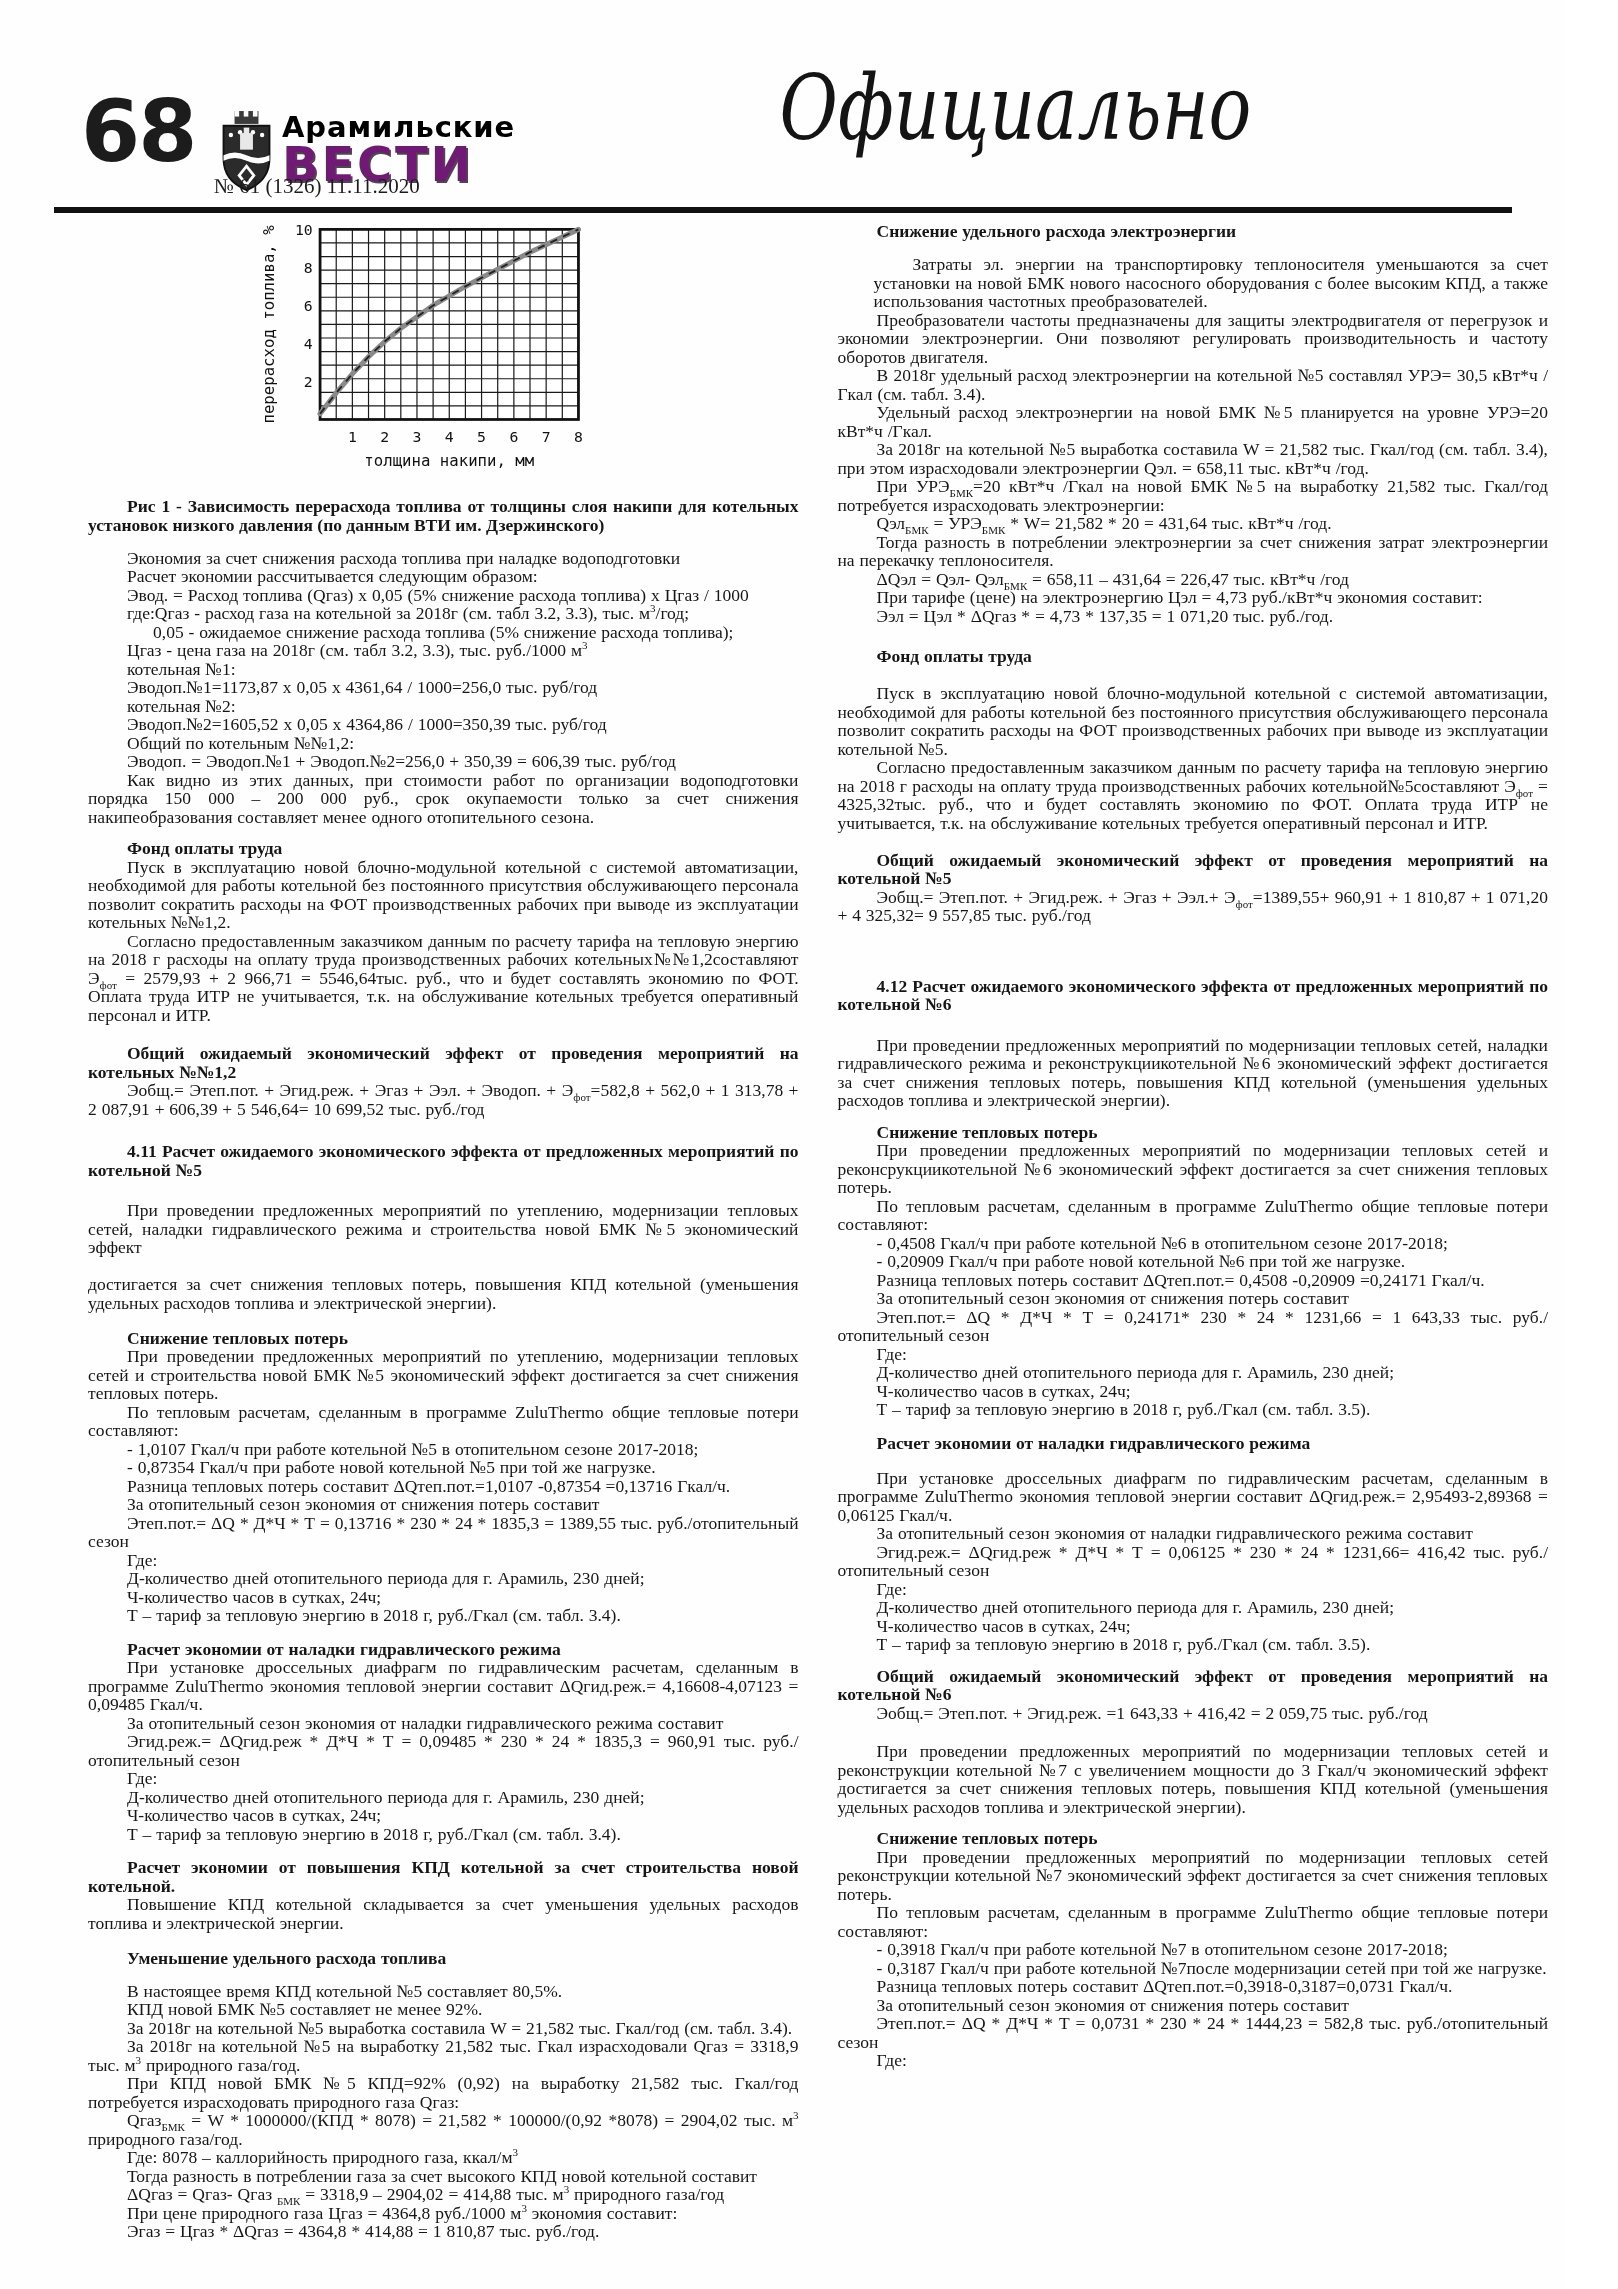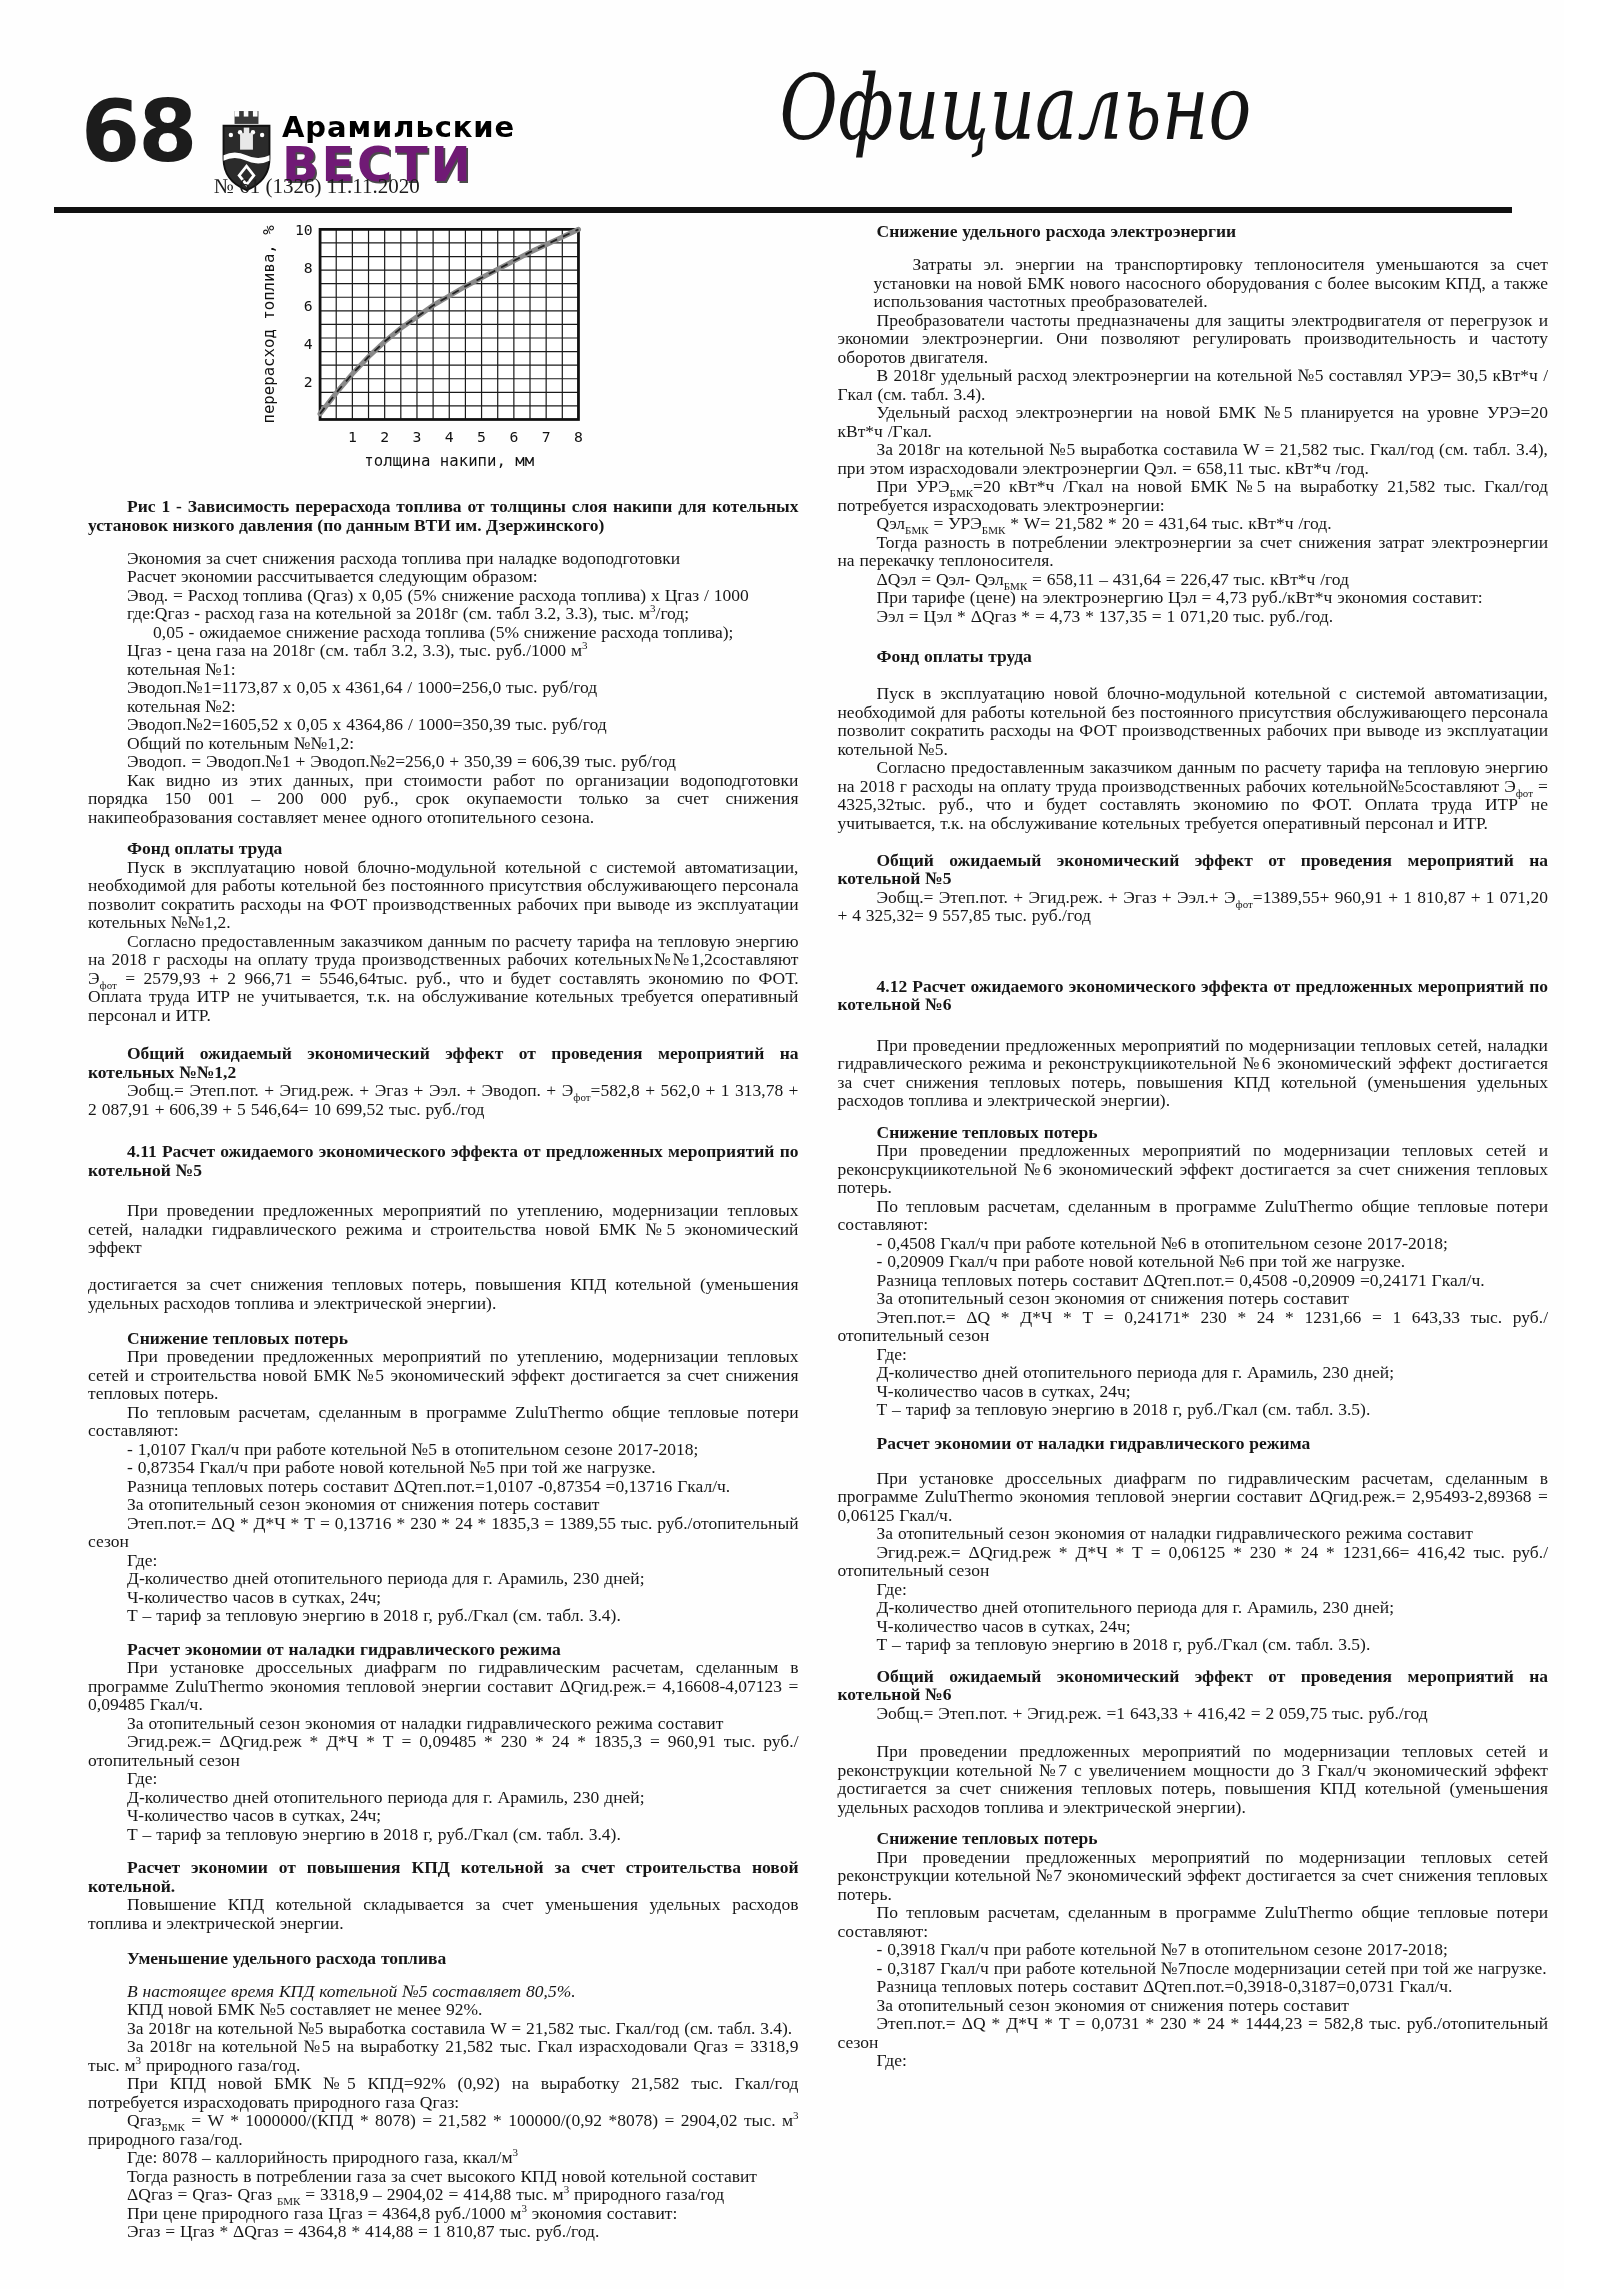--- a/index.html
+++ b/index.html
@@ -132,21 +132,21 @@
           <p class="para">Эвод. = Расход топлива (Qгаз) х 0,05 (5% снижение расхода топлива) х Цгаз / 1000</p>
           <p class="para">где:Qгаз - расход газа на котельной за 2018г (см. табл 3.2, 3.3), тыс. м<sup>3</sup>/год;</p>
           <p class="para ind2">0,05 - ожидаемое снижение расхода топлива (5% снижение расхода топлива);</p>
           <p class="para">Цгаз - цена газа на 2018г (см. табл 3.2, 3.3), тыс. руб./1000 м<sup>3</sup></p>
           <p class="para">котельная №1:</p>
           <p class="para">Эводоп.№1=1173,87 х 0,05 х 4361,64 / 1000=256,0 тыс. руб/год</p>
           <p class="para">котельная №2:</p>
           <p class="para">Эводоп.№2=1605,52 х 0,05 х 4364,86 / 1000=350,39 тыс. руб/год</p>
           <p class="para">Общий по котельным №№1,2:</p>
           <p class="para">Эводоп. = Эводоп.№1 + Эводоп.№2=256,0 + 350,39 = 606,39 тыс. руб/год</p>
-          <p class="para">Как видно из этих данных, при стоимости работ по организации водоподготовки порядка 150 001 – 200 000 руб., срок окупаемости только за счет снижения накипеобразования составляет менее одного отопительного сезона.</p>
+          <p class="para">Как видно из этих данных, при стоимости работ по организации водоподготовки порядка 150 000 – 200 000 руб., срок окупаемости только за счет снижения накипеобразования составляет менее одного отопительного сезона.</p>
           <p class="heading" style="margin-top: 13px;">Фонд оплаты труда</p>
           <p class="para">Пуск в эксплуатацию новой блочно-модульной котельной с системой автоматизации, необходимой для работы котельной без постоянного присутствия обслуживающего персонала позволит сократить расходы на ФОТ производственных рабочих при выводе из эксплуатации котельных №№1,2.</p>
           <p class="para">Согласно предоставленным заказчиком данным по расчету тарифа на тепловую энергию на 2018 г расходы на оплату труда производственных рабочих котельных№№1,2составляют Э<sub>фот</sub> = 2579,93 + 2 966,71 = 5546,64тыс. руб., что и будет составлять экономию по ФОТ. Оплата труда ИТР не учитывается, т.к. на обслуживание котельных требуется оперативный персонал и ИТР.</p>
           <p class="heading" style="margin-top: 20px;">Общий  ожидаемый экономический эффект от проведения мероприятий на котельных №№1,2</p>
           <p class="para">Эобщ.= Этеп.пот. + Эгид.реж. + Эгаз + Ээл. + Эводоп. + Э<sub>фот</sub>=582,8  + 562,0 + 1 313,78 + 2 087,91 + 606,39 + 5 546,64= 10 699,52 тыс. руб./год</p>
           <p class="heading" style="margin-top: 24px; font-family: Liberation Serif, serif;">4.11 Расчет ожидаемого экономического эффекта от предложенных мероприятий по котельной №5</p>
           <p class="para" style="margin-top: 22px;">При проведении предложенных мероприятий по утеплению, модернизации тепловых сетей, наладки гидравлического режима и строительства новой БМК №5 экономический эффект</p>
           <p class="para noindent" style="margin-top: 18.5px;">достигается за счет снижения тепловых потерь, повышения КПД котельной (уменьшения удельных расходов топлива и электрической энергии).</p>
           <p class="heading" style="margin-top: 16.6px;">Снижение тепловых потерь</p>
           <p class="para">При проведении предложенных мероприятий по утеплению, модернизации тепловых сетей и строительства новой БМК №5 экономический эффект достигается за счет снижения тепловых потерь.</p>
@@ -164,21 +164,21 @@
           <p class="para">При установке дроссельных диафрагм по гидравлическим расчетам, сделанным в программе ZuluThermo экономия тепловой энергии составит ΔQгид.реж.= 4,16608-4,07123 = 0,09485 Гкал/ч.</p>
           <p class="para">За отопительный сезон экономия от наладки гидравлического режима составит</p>
           <p class="para">Эгид.реж.= ΔQгид.реж * Д*Ч * Т = 0,09485 * 230 * 24 * 1835,3 = 960,91 тыс. руб./отопительный сезон</p>
           <p class="para">Где:</p>
           <p class="para">Д-количество дней отопительного периода для г. Арамиль, 230 дней;</p>
           <p class="para">Ч-количество часов в сутках, 24ч;</p>
           <p class="para">Т – тариф за тепловую энергию в 2018 г, руб./Гкал (см. табл. 3.4).</p>
           <p class="heading" style="margin-top: 14.8px;">Расчет экономии от повышения КПД котельной за счет строительства новой котельной.</p>
           <p class="para">Повышение КПД котельной складывается за счет уменьшения удельных расходов топлива и электрической энергии.</p>
           <p class="heading" style="margin-top: 16.6px;">Уменьшение удельного расхода топлива</p>
-          <p class="para" style="margin-top: 14.8px; font-style: italic;">В настоящее время КПД котельной №5 составляет 80,5%.</p>
+          <p class="para" style="margin-top: 14.8px;">В настоящее время КПД котельной №5 составляет 80,5%.</p>
           <p class="para">КПД новой БМК №5 составляет не менее 92%.</p>
           <p class="para">За 2018г на котельной №5 выработка составила W = 21,582 тыс. Гкал/год (см. табл. 3.4).</p>
           <p class="para">За 2018г на котельной №5 на выработку 21,582 тыс. Гкал израсходовали Qгаз = 3318,9 тыс. м<sup>3</sup> природного газа/год.</p>
           <p class="para">При КПД новой БМК №5 КПД=92% (0,92) на выработку 21,582 тыс. Гкал/год потребуется израсходовать природного газа Qгаз:</p>
           <p class="para">Qгаз<sub>БМК</sub> = W * 1000000/(КПД * 8078) = 21,582 * 100000/(0,92 *8078) = 2904,02 тыс. м<sup>3</sup> природного газа/год.</p>
           <p class="para">Где: 8078 – каллорийность природного газа, ккал/м<sup>3</sup></p>
           <p class="para">Тогда разность в потреблении газа за счет высокого КПД новой котельной составит</p>
           <p class="para">ΔQгаз = Qгаз- Qгаз <sub>БМК</sub> = 3318,9 – 2904,02 = 414,88 тыс. м<sup>3</sup> природного газа/год</p>
           <p class="para">При цене природного газа Цгаз = 4364,8 руб./1000 м<sup>3</sup> экономия составит:</p>
           <p class="para">Эгаз = Цгаз * ΔQгаз = 4364,8 * 414,88 = 1 810,87 тыс. руб./год.</p>

